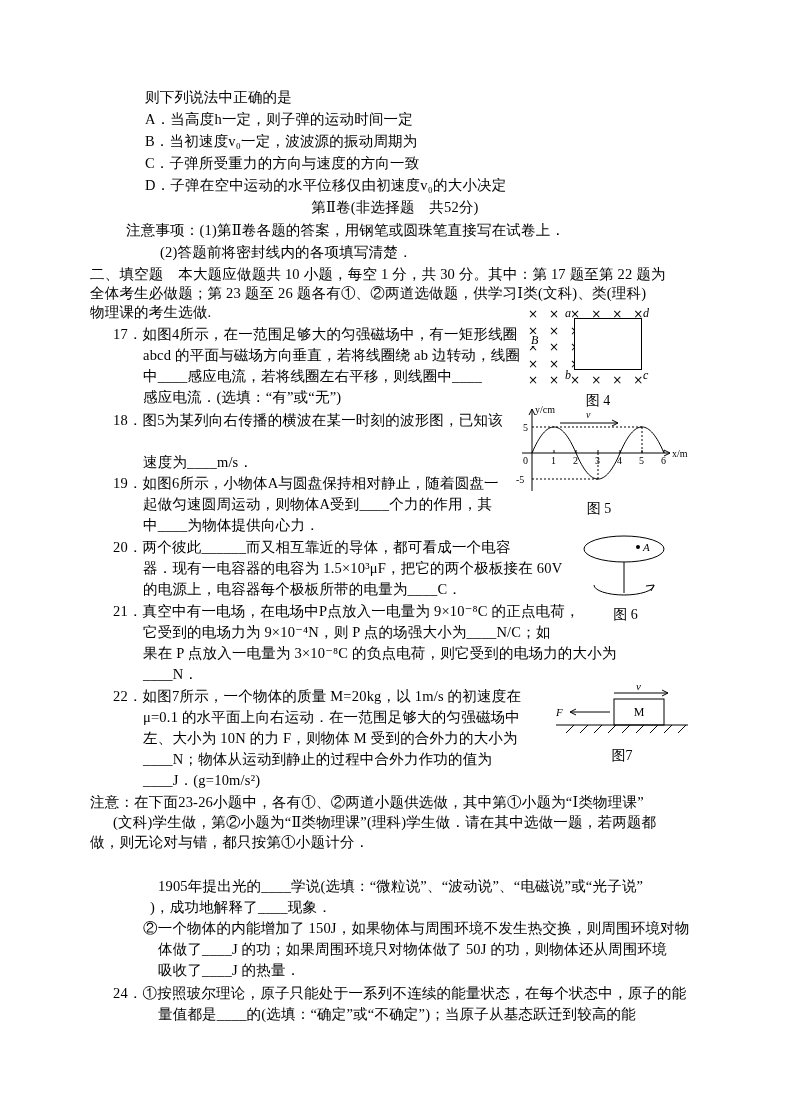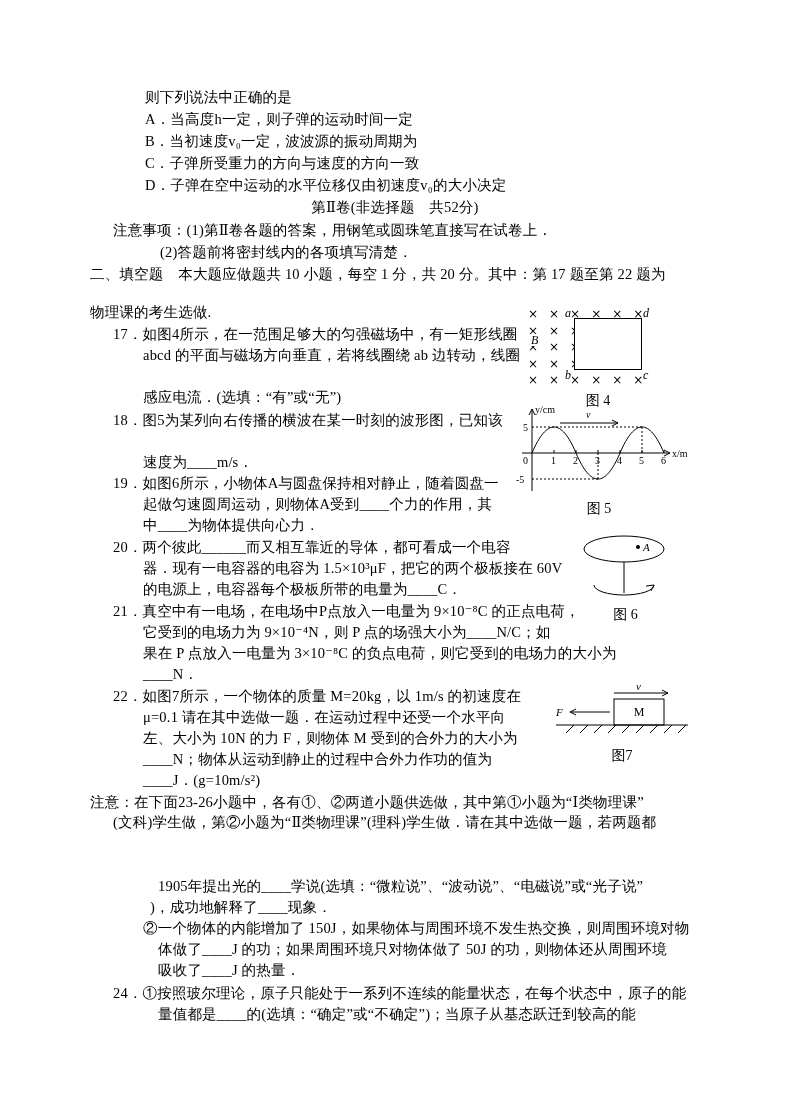--- a/index.html
+++ b/index.html
@@ -22,28 +22,30 @@
 
 <div class="page">
 
   <div class="ln" style="left:145px;top:88px">则下列说法中正确的是</div>
   <div class="ln" style="left:145px;top:110px">A．当高度h一定，则子弹的运动时间一定</div>
   <div class="ln" style="left:145px;top:132px">B．当初速度v₀一定，波波源的振动周期为</div>
   <div class="ln" style="left:145px;top:154px">C．子弹所受重力的方向与速度的方向一致</div>
   <div class="ln" style="left:145px;top:176px">D．子弹在空中运动的水平位移仅由初速度v₀的大小决定</div>
 
   <div class="ln ctr" style="top:198px">第Ⅱ卷(非选择题　共52分)</div>
-  <div class="ln" style="left:113px;top:221px">注意事项：(1)第Ⅱ卷各题的答案，用钢笔或圆珠笔直接写在试卷上．</div>
+  <div class="ln" style="left:126px;top:221px">注意事项：(1)第Ⅱ卷各题的答案，用钢笔或圆珠笔直接写在试卷上．</div>
   <div class="ln" style="left:160px;top:243px">(2)答题前将密封线内的各项填写清楚．</div>
 
-  <div class="ln" style="left:90px;top:265px">二、填空题　本大题应做题共 10 小题，每空 1 分，共 20 分。其中：第 17 题至第 22 题为</div>
+  <div class="ln" style="left:90px;top:265px">二、填空题　本大题应做题共 10 小题，每空 1 分，共 30 分。其中：第 17 题至第 22 题为</div>
+  <div class="ln" style="left:90px;top:284px">全体考生必做题；第 23 题至 26 题各有①、②两道选做题，供学习Ⅰ类(文科)、类(理科)</div>
   <div class="ln" style="left:90px;top:303px">物理课的考生选做.</div>
 
   <div class="ln" style="left:113px;top:325px">17．如图4所示，在一范围足够大的匀强磁场中，有一矩形线圈</div>
   <div class="ln" style="left:143px;top:346px">abcd 的平面与磁场方向垂直，若将线圈绕 ab 边转动，线圈</div>
+  <div class="ln" style="left:143px;top:367px">中____感应电流，若将线圈左右平移，则线圈中____</div>
   <div class="ln" style="left:143px;top:388px">感应电流．(选填：“有”或“无”)</div>
 
   <div class="fig" style="left:528px;top:306px;width:140px;height:84px">
     <div class="fld">××××××</div>
     <div class="fld">××××××</div>
     <div class="fld">××××××</div>
     <div class="fld">××××××</div>
     <div class="fld">××××××</div>
     <div class="fig4rect"></div>
     <span class="flab" style="left:36px;top:1px">a</span>
@@ -110,21 +112,21 @@
   <div class="ln" style="left:113px;top:538px">20．两个彼此______而又相互靠近的导体，都可看成一个电容</div>
   <div class="ln" style="left:143px;top:559px">器．现有一电容器的电容为 1.5×10³μF，把它的两个极板接在 60V</div>
   <div class="ln" style="left:143px;top:580px">的电源上，电容器每个极板所带的电量为____C．</div>
 
   <div class="ln" style="left:113px;top:602px">21．真空中有一电场，在电场中P点放入一电量为 9×10⁻⁸C 的正点电荷，</div>
   <div class="ln" style="left:143px;top:623px">它受到的电场力为 9×10⁻⁴N，则 P 点的场强大小为____N/C；如</div>
   <div class="ln" style="left:143px;top:644px">果在 P 点放入一电量为 3×10⁻⁸C 的负点电荷，则它受到的电场力的大小为</div>
   <div class="ln" style="left:143px;top:665px">____N．</div>
 
   <div class="ln" style="left:113px;top:687px">22．如图7所示，一个物体的质量 M=20kg，以 1m/s 的初速度在</div>
-  <div class="ln" style="left:143px;top:708px">μ=0.1 请在其中选做一题．在运动过程中还受一个水平向</div>
+  <div class="ln" style="left:143px;top:708px">μ=0.1 的水平面上向右运动．在一范围足够大的匀强磁场中</div>
   <div class="ln" style="left:143px;top:729px">左、大小为 10N 的力 F，则物体 M 受到的合外力的大小为</div>
   <div class="ln" style="left:143px;top:750px">____N；物体从运动到静止的过程中合外力作功的值为</div>
   <div class="ln" style="left:143px;top:771px">____J．(g=10m/s²)</div>
 
   <svg class="fig" style="left:552px;top:681px" width="140" height="64" viewBox="0 0 140 64">
     <g stroke="#000" stroke-width="1" fill="none">
       <line x1="62" y1="12" x2="116" y2="12"></line>
       <path d="M116,12 l-6,-3 M116,12 l-6,3"></path>
       <rect x="62" y="18" width="50" height="26" fill="#fff"></rect>
       <line x1="58" y1="31" x2="18" y2="31"></line>
@@ -133,20 +135,21 @@
       <path d="M14,52 L22,44 M28,52 L36,44 M42,52 L50,44 M56,52 L64,44 M70,52 L78,44 M84,52 L92,44 M98,52 L106,44 M112,52 L120,44 M126,52 L134,44"></path>
     </g>
     <text x="84" y="9" font-size="11" font-style="italic" font-family="Liberation Serif,serif" fill="#000">v</text>
     <text x="87" y="35" font-size="12" text-anchor="middle" font-family="Liberation Serif,serif" fill="#000">M</text>
     <text x="4" y="35" font-size="11" font-style="italic" font-family="Liberation Serif,serif" fill="#000">F</text>
   </svg>
   <div class="figcap" style="left:552px;top:747px;width:140px">图7</div>
 
   <div class="ln" style="left:90px;top:793px">注意：在下面23-26小题中，各有①、②两道小题供选做，其中第①小题为“Ⅰ类物理课”</div>
   <div class="ln" style="left:113px;top:813px">(文科)学生做，第②小题为“Ⅱ类物理课”(理科)学生做．请在其中选做一题，若两题都</div>
+  <div class="ln" style="left:90px;top:833px">做，则无论对与错，都只按第①小题计分．</div>
 
   <div class="ln" style="left:158px;top:877px">1905年提出光的____学说(选填：“微粒说”、“波动说”、“电磁说”或“光子说”</div>
   <div class="ln" style="left:150px;top:898px">)，成功地解释了____现象．</div>
   <div class="ln" style="left:143px;top:919px">②一个物体的内能增加了 150J，如果物体与周围环境不发生热交换，则周围环境对物</div>
   <div class="ln" style="left:158px;top:940px">体做了____J 的功；如果周围环境只对物体做了 50J 的功，则物体还从周围环境</div>
   <div class="ln" style="left:158px;top:961px">吸收了____J 的热量．</div>
 
   <div class="ln" style="left:113px;top:984px">24．①按照玻尔理论，原子只能处于一系列不连续的能量状态，在每个状态中，原子的能</div>
   <div class="ln" style="left:158px;top:1005px">量值都是____的(选填：“确定”或“不确定”)；当原子从基态跃迁到较高的能</div>
 

